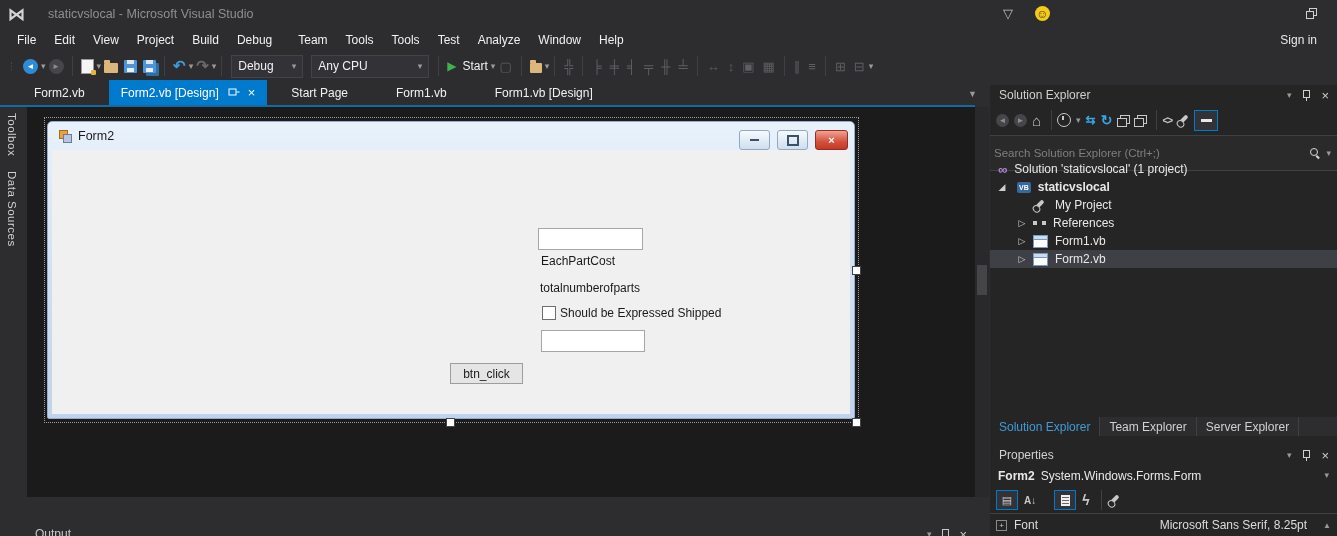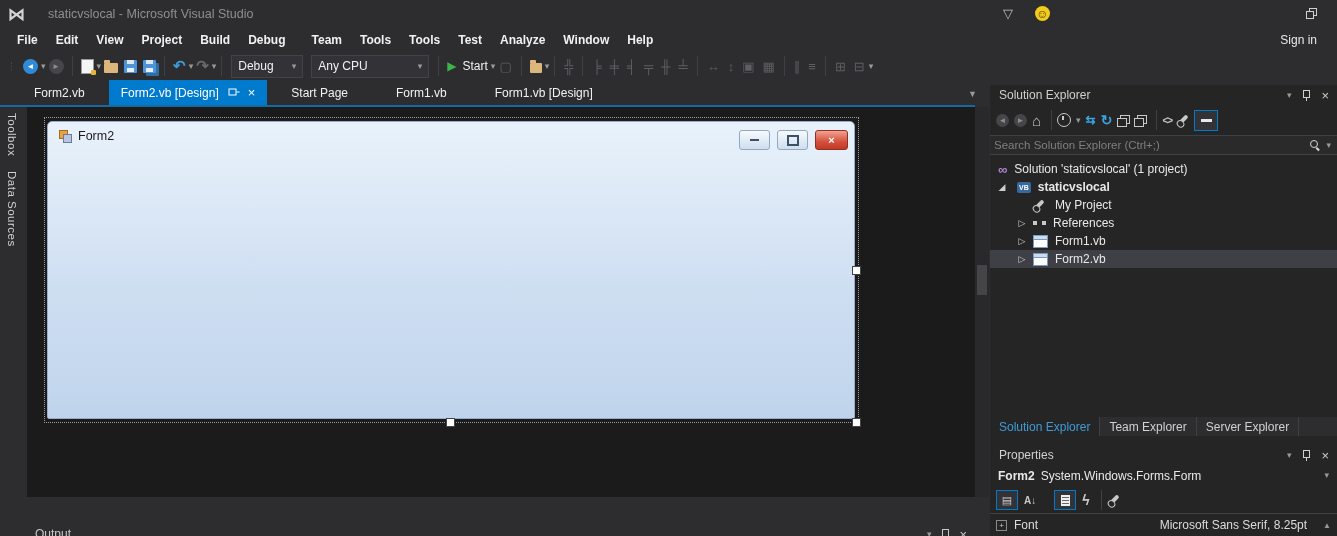--- a/index.html
+++ b/index.html
@@ -20,21 +20,21 @@
   .mag{position:relative;width:11px;height:11px;flex:0 0 11px;margin-right:5px;}
   .mag::before{content:"";position:absolute;left:0;top:0;width:6px;height:6px;border:1.6px solid #d8d8d8;border-radius:50%;}
   .mag::after{content:"";position:absolute;left:7px;top:7px;width:4px;height:1.6px;background:#d8d8d8;transform:rotate(45deg);transform-origin:0 0;}
   .smiley{left:1035px;top:6px;width:15px;height:15px;border-radius:50%;background:#f2cb1d;color:#4a3b00;font-size:12px;display:flex;align-items:center;justify-content:center;}
   .minbar{width:10px;height:2px;background:#d0d0d0;}
   .restore{position:relative;width:10px;height:10px;}
   .restore::before{content:"";position:absolute;left:3px;top:0;width:6px;height:6px;border:1px solid #d0d0d0;}
   .restore::after{content:"";position:absolute;left:0;top:3px;width:6px;height:6px;border:1px solid #d0d0d0;background:#2d2d30;}
   
   .menubar{left:0;top:28px;width:1337px;height:24px;display:flex;align-items:center;padding-left:8px;}
-  .menu-item{padding:4px 9px;color:#f1f1f1;cursor:default;font-weight:bold;}
+  .menu-item{padding:4px 9px;color:#f1f1f1;cursor:default;}
   .signin{position:absolute;right:20px;top:33px;color:#e8e8e8;}
   
   .toolbar{left:0;top:52px;width:1337px;height:28px;display:flex;align-items:center;padding-left:4px;}
   .tbico{margin:0 3px;}
   .circ{width:15px;height:15px;border-radius:50%;display:inline-flex;align-items:center;justify-content:center;font-size:8px;}
   .circ.blue{background:#2f8ad8;color:#fff;}
   .circ.gray{background:#46464a;color:#8c8c8c;}
   .combo{height:21px;background:#333337;border:1px solid #434346;display:flex;align-items:center;padding:0 6px;margin:0 4px;color:#f1f1f1;}
   .combo .caret{margin-left:auto;padding-left:8px;}
   .page-ico{position:relative;width:11px;height:13px;background:#f5f5f5;border:1px solid #9a9a9a;}
@@ -89,21 +89,21 @@
   .setool>*{margin-right:5px;}
   .clock{position:relative;width:12px;height:12px;border:1.5px solid #c8c8c8;border-radius:50%;}
   .clock::after{content:"";position:absolute;left:4px;top:2px;width:1.5px;height:4px;background:#c8c8c8;}
   .stack{position:relative;width:12px;height:11px;}
   .stack::before{content:"";position:absolute;left:3px;top:0;width:8px;height:7px;border:1px solid #c8c8c8;}
   .stack::after{content:"";position:absolute;left:0;top:3px;width:8px;height:7px;border:1px solid #c8c8c8;background:#252526;}
   .wrench{width:12px;height:4px;background:#c8c8c8;border-radius:2px;transform:rotate(-45deg);position:relative;}
   .wrench::before{content:"";position:absolute;left:-2px;top:-1px;width:5px;height:6px;border-radius:50%;border:1.5px solid #c8c8c8;background:#252526;}
   .toggled{border:1px solid #007acc;background:#333337;width:22px;height:19px;display:inline-flex;align-items:center;justify-content:center;}
   .previco{width:11px;height:3px;background:#e8e8e8;position:relative;}
-  .searchrow{position:absolute;left:0;top:50px;width:347px;height:20px;border-top:1px solid #3f3f46;border-bottom:1px solid #3f3f46;background:#2a2a2b;display:flex;align-items:center;box-sizing:border-box;padding-right:6px;}
+  .searchrow{position:absolute;left:0;top:50px;width:347px;height:36px;border-top:1px solid #3f3f46;border-bottom:1px solid #3f3f46;background:#2a2a2b;display:flex;align-items:center;box-sizing:border-box;padding-right:6px;}
   .tree{position:absolute;left:0;top:71px;width:347px;height:261px;}
   .trow{display:flex;align-items:center;height:18px;color:#e8e8e8;}
   .trow.sel{background:#3f3f46;}
   .exp{width:14px;text-align:center;font-size:9px;color:#cfcfcf;flex:0 0 14px;}
   .tico{flex:0 0 auto;margin-right:7px;}
   .solico{color:#b487d9;font-weight:bold;font-size:13px;}
   .vbbadge{background:#366a9e;color:#fff;font-size:7px;font-weight:bold;padding:2px 2px;border-radius:2px;line-height:1;}
   .refico{position:relative;width:13px;height:7px;}
   .refico::before{content:"";position:absolute;left:0;top:1px;width:4px;height:4px;background:#c8c8c8;}
   .refico::after{content:"";position:absolute;right:0;top:1px;width:4px;height:4px;background:#c8c8c8;}
@@ -244,20 +244,29 @@
         <div class="winbtns">
           <span class="fbtn">
               <span class="bar"></span>
             </span>
           <span class="fbtn">
               <span class="box"></span>
             </span>
           <span class="fbtn close">×</span>
         </div>
       </div>
+      <div class="vform-content">
+        <input class="tbx" style="left: 486px; top: 78px;" value="">
+        <span class="dlabel" style="left:489px;top:104px;">EachPartCost</span>
+        <span class="dlabel" style="left:488px;top:131px;">totalnumberofparts</span>
+        <span class="cbbox" style="left:490px;top:156px;"></span>
+        <span class="dlabel" style="left:508px;top:156px;">Should be Expressed Shipped</span>
+        <input class="tbx" style="left: 489px; top: 180px; width: 98px;" value="">
+        <span class="dbtn" style="left:398px;top:213px;">btn_click</span>
+      </div>
     </div>
     <span class="abs handle" style="left:825px;top:159px;"></span>
     <span class="abs handle" style="left:419px;top:311px;"></span>
     <span class="abs handle" style="left:825px;top:311px;"></span>
   </div>
   <div class="abs scrollbar">
     <span class="thumb"></span>
   </div>
 
   <div class="abs rpanel">

